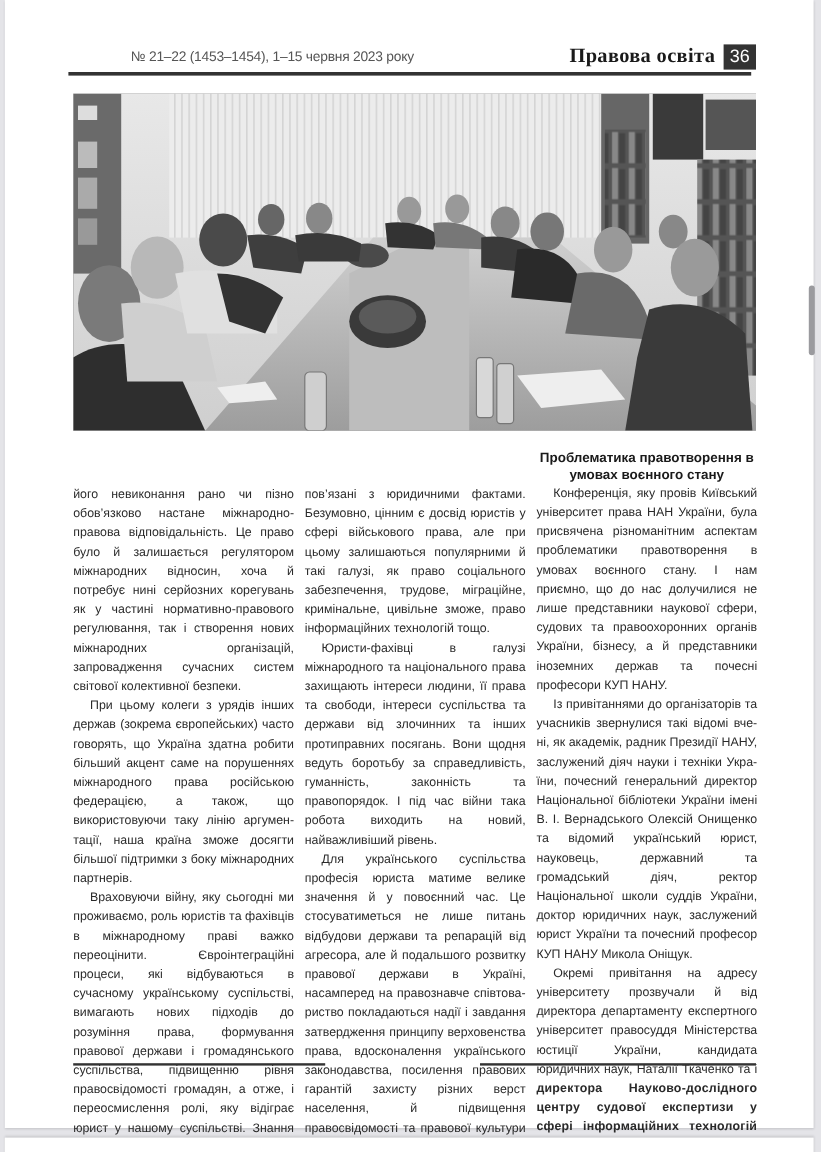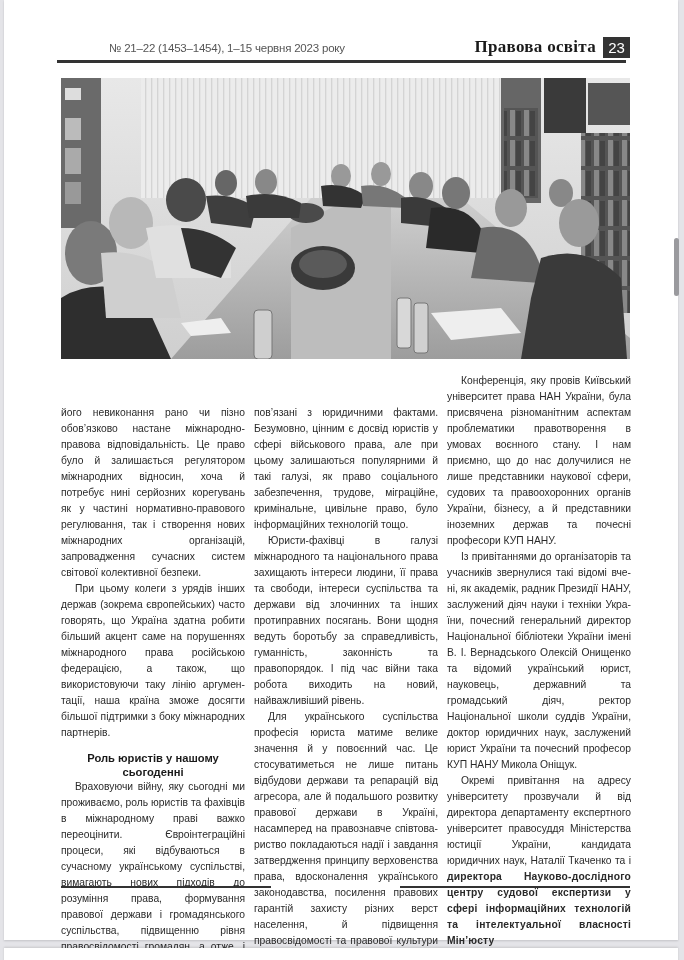--- a/index.html
+++ b/index.html
@@ -138,21 +138,21 @@
 </style>
 </head>
 <body>
 
 <div class="viewer">
   <div class="page">
 
     <div class="header">
       <span class="issue-info">№ 21–22 (1453–1454), 1–15 червня 2023 року</span>
       <span class="section-title">Правова освіта</span>
-      <span class="page-number">23</span>
+      <span class="page-number">36</span>
     </div>
 
     <div class="photo">
       <svg width="569" height="281" viewBox="0 0 569 281" xmlns="http://www.w3.org/2000/svg">
         <defs>
           <linearGradient id="wall" x1="0" y1="0" x2="0" y2="1">
             <stop offset="0" stop-color="#e8e8e8"></stop>
             <stop offset="1" stop-color="#cfcfcf"></stop>
           </linearGradient>
           <linearGradient id="table" x1="0" y1="0" x2="0" y2="1">
@@ -223,32 +223,32 @@
         <path d="M480,180 Q525,165 560,200 L566,281 L460,281 L470,220 Z" fill="#3a3a3a"></path>
 
         <polygon points="370,235 440,230 460,255 390,262" fill="#eeeeee"></polygon>
         <polygon points="120,245 160,240 170,255 130,258" fill="#eeeeee"></polygon>
       </svg>
     </div>
 
     <div class="col col1">
       <p class="noindent">його невиконання рано чи пізно обов’яз­ково настане міжнародно-правова відпо­відальність. Це право було й залишається регулятором міжнародних відносин, хоча й потребує нині серйозних корегувань як у частині нормативно-правового регулю­вання, так і створення нових міжнародних організацій, запровадження сучасних си­стем світової колективної безпеки.</p>
       <p>При цьому колеги з урядів інших дер­жав (зокрема європейських) часто гово­рять, що Україна здатна робити більший акцент саме на порушеннях міжнародного права російською федерацією, а також, що використовуючи таку лінію аргумен­тації, наша країна зможе досягти більшої підтримки з боку міжнародних партнерів.</p>
-      <h3>Роль юристів у нашому сьогоденні</h3>
       <p>Враховуючи війну, яку сьогодні ми проживаємо, роль юристів та фахівців в міжнародному праві важко переоцінити. Євроінтеграційні процеси, які відбувають­ся в сучасному українському суспільстві, вимагають нових підходів до розуміння права, формування правової держави і громадянського суспільства, підвищенню рівня правосвідомості громадян, а отже, і переосмислення ролі, яку відіграє юрист у нашому суспільстві. Знання права та вміння його застосовувати стало важли­вою передумовою для успішного виконан­ня багатьох функцій держави.</p>
 
     </div>
 
     <div class="col col2">
-      <p class="noindent">пов’язані з юридичними фактами. Безу­мовно, цінним є досвід юристів у сфері військового права, але при цьому зали­шаються популярними й такі галузі, як право соціального забезпечення, трудове, міграційне, кримінальне, цивільне право, було інформаційних технологій тощо.</p>
+      <p class="noindent">пов’язані з юридичними фактами. Безу­мовно, цінним є досвід юристів у сфері військового права, але при цьому зали­шаються популярними й такі галузі, як право соціального забезпечення, трудове, міграційне, кримінальне, цивільне зможе, право інформаційних технологій тощо.</p>
       <p>Юристи-фахівці в галузі міжнародного та національного права захищають інте­реси людини, її права та свободи, інтере­си суспільства та держави від злочинних та інших протиправних посягань. Вони що­дня ведуть боротьбу за справедливість, гуманність, законність та правопорядок. І під час війни така робота виходить на новий, найважливіший рівень.</p>
       <p>Для українського суспільства профе­сія юриста матиме велике значення й у повоєнний час. Це стосуватиметься не лише питань відбудови держави та ре­парацій від агресора, але й подальшо­го розвитку правової держави в Україні, насамперед на правознавче співтова­риство покладаються надії і завдання затвердження принципу верховенства права, вдосконалення українського за­конодавства, посилення правових га­рантій захисту різних верст населення, й підвищення правосвідомості та правової культури українців. Тому будь-яке науко­ве зібрання (конференція) є унікальною можливістю обміну думками та апробу­ванням своїх теоретичних напрацювань її учасниками, окрім того, вона об’єднує науковців різних міст та навчальних за­кладів, створюючи перспективи для їх подальшого спілкування.</p>
     </div>
 
     <div class="col col3">
+      <h3>Проблематика правотворення в умовах воєнного стану</h3>
       <p>Конференція, яку провів Київський університет права НАН України, була присвячена різноманітним аспектам проб­лематики правотворення в умовах во­єнного стану. І нам приємно, що до нас долучилися не лише представники нау­кової сфери, судових та правоохоронних органів України, бізнесу, а й представники іноземних держав та почесні професори КУП НАНУ.</p>
       <p>Із привітаннями до організаторів та учасників звернулися такі відомі вче­ні, як академік, радник Президії НАНУ, заслужений діяч науки і техніки Укра­їни, почесний генеральний директор Національної бібліотеки України імені В. І. Вернадського Олексій Онищенко та відомий український юрист, науковець, державний та громадський діяч, ректор Національної школи суддів України, док­тор юридичних наук, заслужений юрист України та почесний професор КУП НАНУ Микола Оніщук.</p>
       <p><span>Окремі привітання на адресу універ­ситету прозвучали й від директора де­партаменту експертного університет правосуддя Міністерства юстиції України, кандидата юридичних наук, Наталії Тка­ченко та і </span><span class="bold">директора Науково-дослід­ного центру судової експертизи у сфері інформаційних технологій та інтелектуальної власності Мін’юсту</span></p>
     </div>
 
     <div class="footer-rule-left"></div>
     <div class="footer-rule-right"></div>
   </div>
 
   <div class="header-rule"></div>

